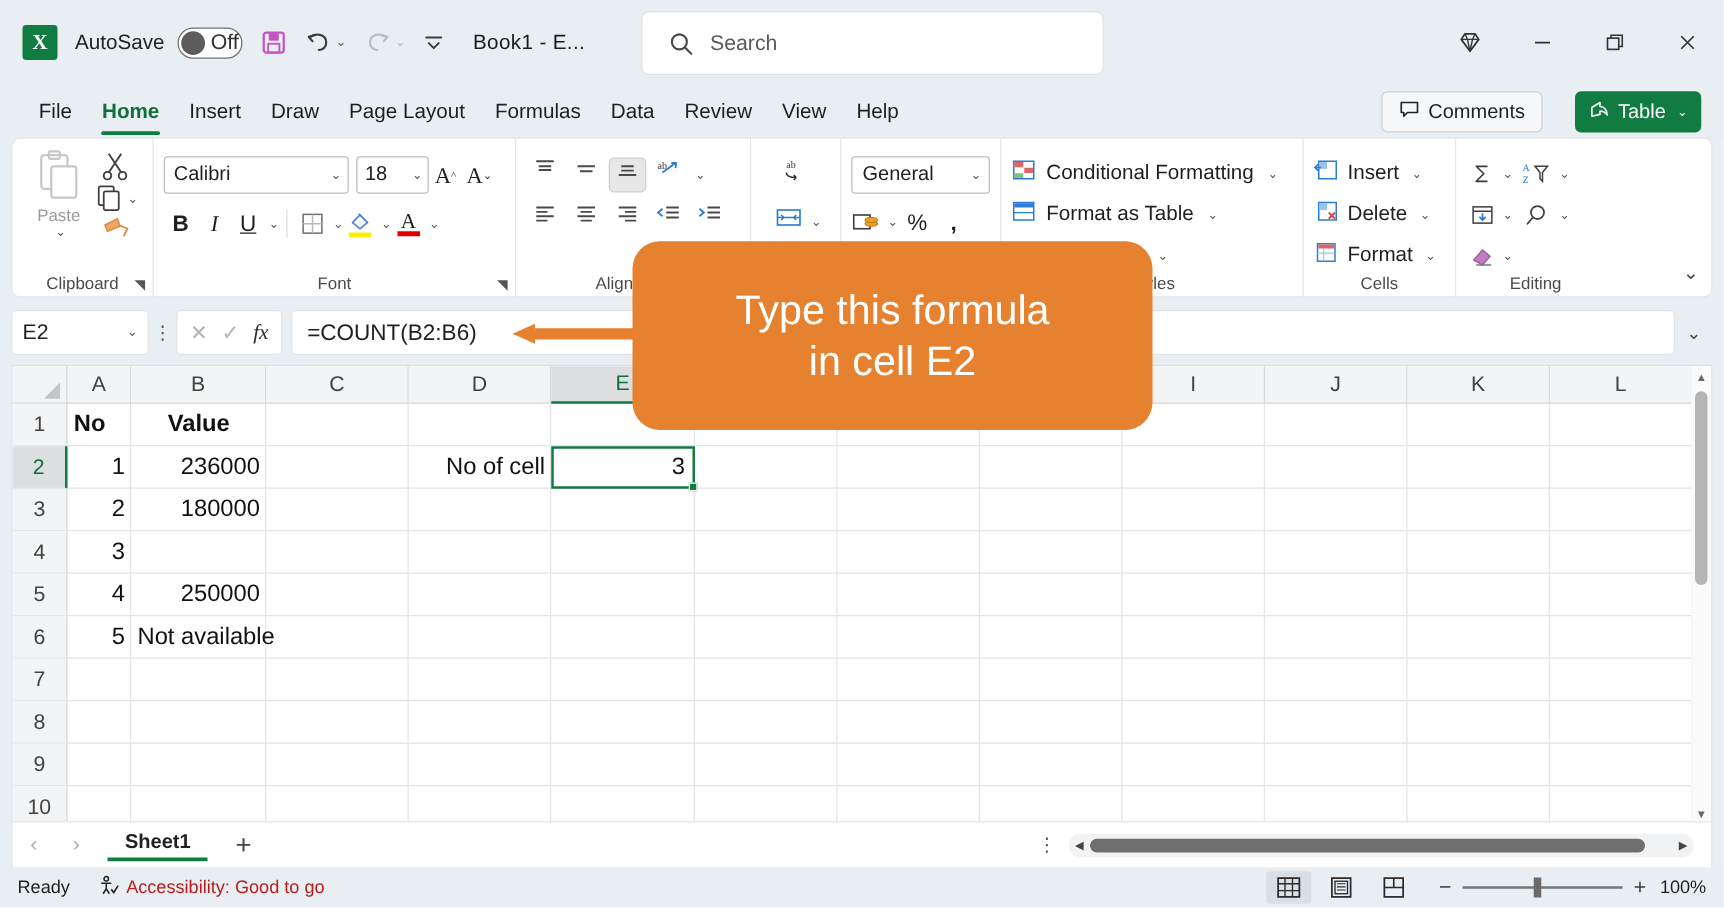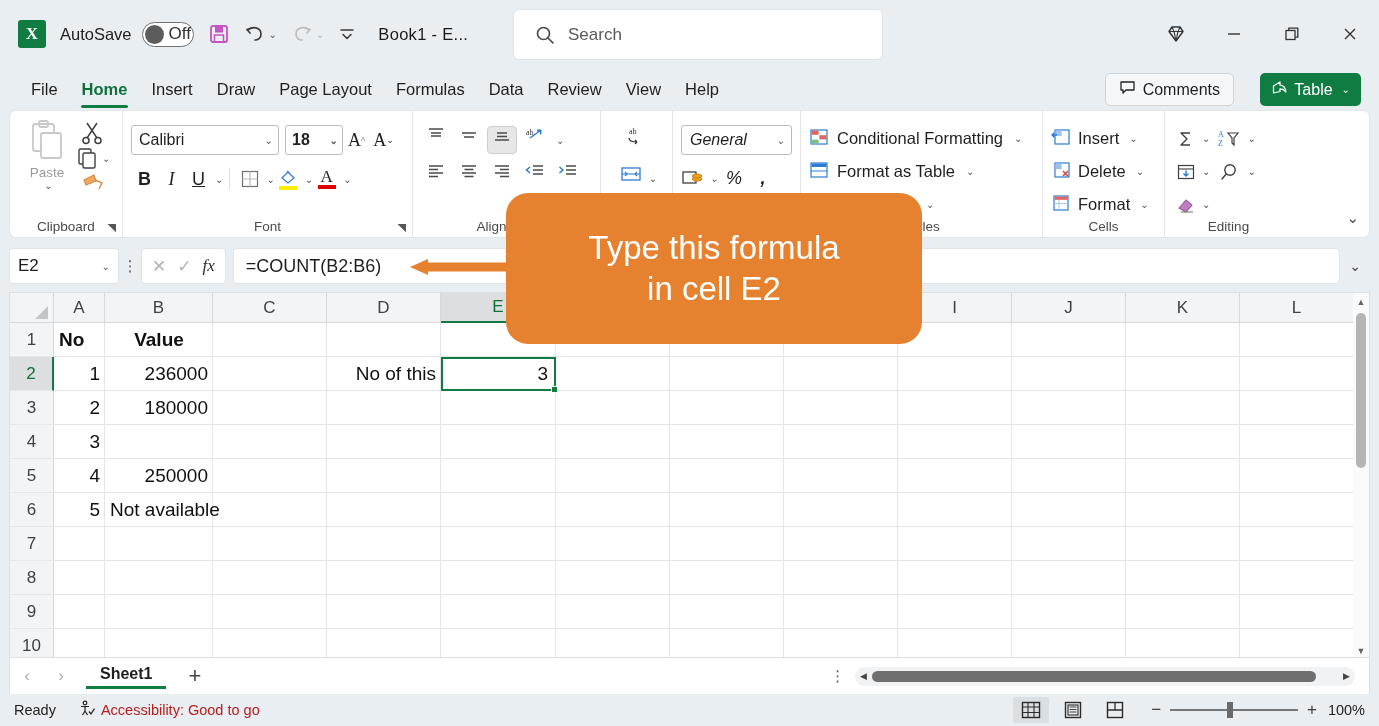--- a/index.html
+++ b/index.html
@@ -107,35 +107,34 @@
   .fname {
     width: 148px; height: 30px; border: 1px solid #b9bdc1; border-radius: 3px;
     background: #fff; display: flex; align-items: center; padding-left: 7px;
     font-size: 16px; color: #1f1f1f; justify-content: space-between; padding-right: 5px;
   }
   .fsize {
     width: 58px; height: 30px; border: 1px solid #b9bdc1; border-radius: 3px;
     background: #fff; display: flex; align-items: center; padding-left: 6px;
     font-size: 16px; color: #1f1f1f; justify-content: space-between; padding-right: 4px;
     margin-left: 6px;
-    font-weight: bold;
   }
   .ic { display: inline-flex; align-items: center; justify-content: center; }
   .fbtn { width: 27px; height: 28px; display: flex; align-items: center; justify-content: center;
           font-size: 18px; color: #1f1f1f; }
   .ftext { font-family: "Liberation Serif", serif; }
 
   
   .align-grp { width: 188px; }
   .align-ic { width: 30px; height: 28px; display: flex; align-items: flex-start; justify-content: center; }
   .align-ic.sel { background: #e7e7e7; border: 1px solid #cfcfcf; border-radius: 4px; }
   
   .merge-grp { width: 72px; }
   
-  .num-grp { width: 128px; font-style: italic; }
+  .num-grp { width: 128px; }
   .numfmt {
     width: 114px; height: 30px; border: 1px solid #b9bdc1; border-radius: 3px; background: #fff;
     display: flex; align-items: center; justify-content: space-between;
     padding: 0 6px 0 8px; font-size: 16px; color: #1f1f1f;
   }
   
   .styles-grp { width: 242px; }
   .style-row { display: flex; align-items: center; gap: 8px; height: 33px; font-size: 16.5px; color: #1f1f1f; }
   
   .cells-grp { width: 122px; }
@@ -849,21 +848,21 @@
           <div class="gcell" style="left: 1186px; top: 238px; width: 114px;"></div>
           <div class="gcell" style="left: 1186px; top: 272px; width: 114px;"></div>
           <div class="gcell" style="left: 1186px; top: 306px; width: 114px;"></div>
         </div>
 
       <div class="gcell b" style="left:0px;top:0px;width:51px;border:none">No</div>
       <div class="gcell b" style="left:51px;top:0px;width:108px;border:none;justify-content:center">Value</div>
 
       <div class="gcell r" style="left:0px;top:34px;width:51px;border:none">1</div>
       <div class="gcell r" style="left:51px;top:34px;width:108px;border:none">236000</div>
-      <div class="gcell r" style="left:273px;top:34px;width:114px;border:none">No of this</div>
+      <div class="gcell r" style="left:273px;top:34px;width:114px;border:none">No of cell</div>
       <div class="gcell r" style="left:387px;top:34px;width:115px;border:none;padding-right:8px">3</div>
 
       <div class="gcell r" style="left:0px;top:68px;width:51px;border:none">2</div>
       <div class="gcell r" style="left:51px;top:68px;width:108px;border:none">180000</div>
 
       <div class="gcell r" style="left:0px;top:102px;width:51px;border:none">3</div>
 
       <div class="gcell r" style="left:0px;top:136px;width:51px;border:none">4</div>
       <div class="gcell r" style="left:51px;top:136px;width:108px;border:none">250000</div>
 

